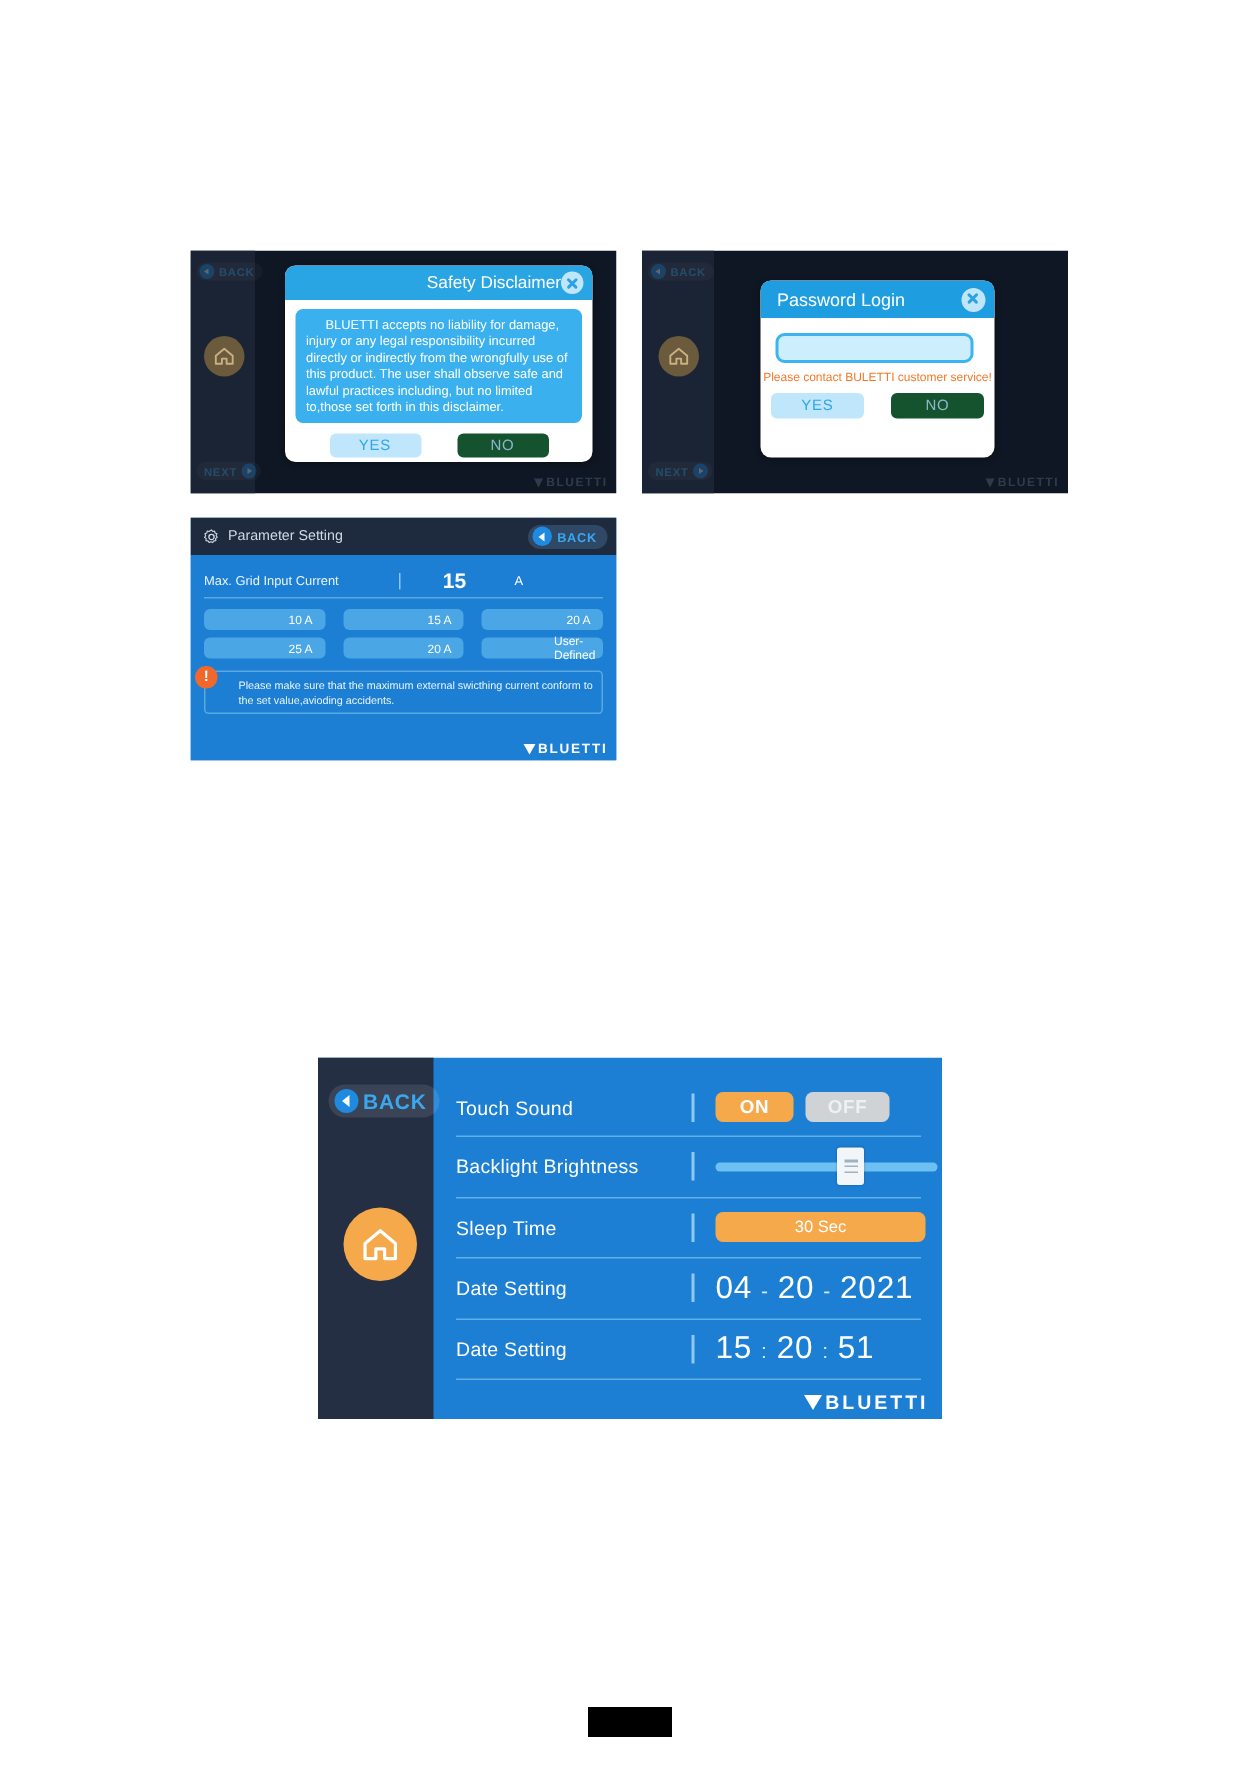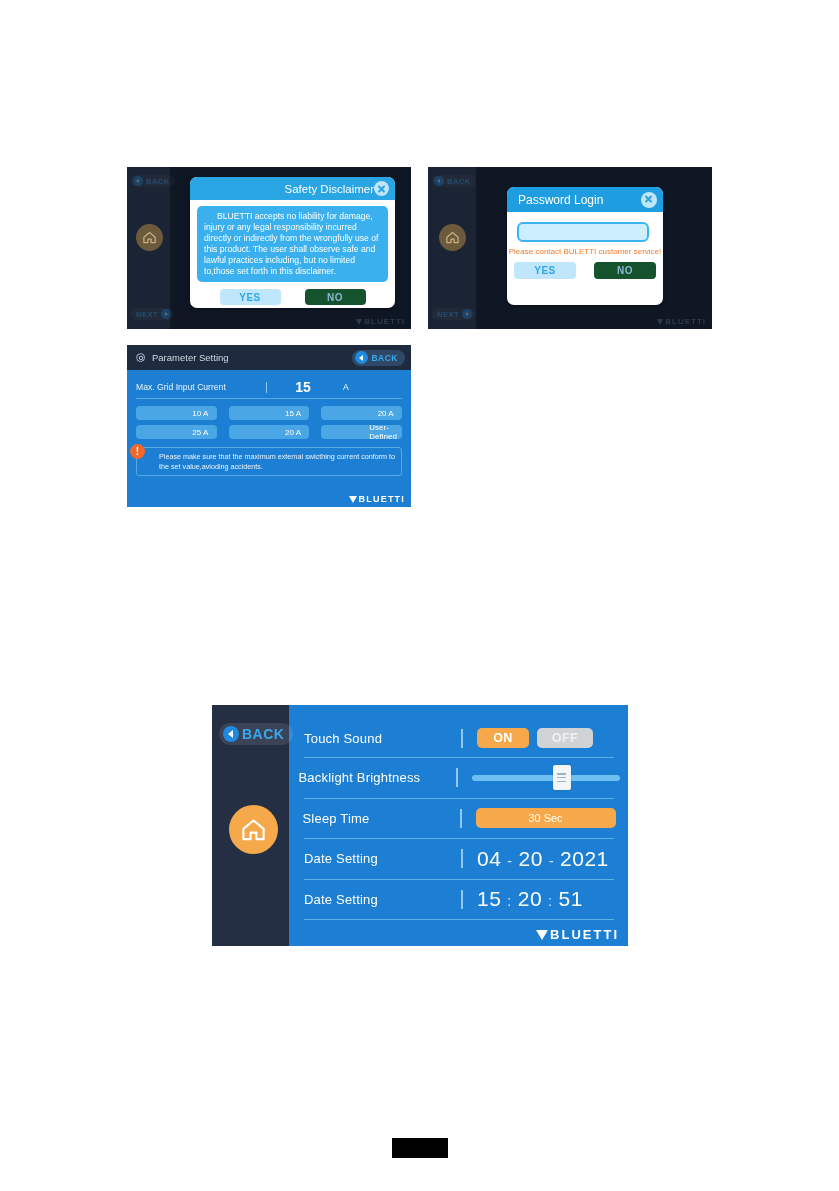--- a/index.html
+++ b/index.html
@@ -71,21 +71,21 @@
   .close-ico:after{transform:rotate(-45deg);}
   .disclaimer-box{
     margin:6px 7px 0 7px;background:#3ab0ef;border-radius:5px;
     padding:5px 7px;color:#fff;font-size:8.6px;line-height:1.28;
     text-indent:13px;
   }
   .dlg-btns{display:flex;justify-content:center;gap:24px;padding:7px 0 8px;}
   .dlg-btn{
     width:61px;height:16px;border-radius:4px;
     display:flex;align-items:center;justify-content:center;
-    font-size:10px;font-weight:bold;letter-spacing:.5px;
+    font-size:10px;font-weight:normal;letter-spacing:.5px;
   }
   .btn-yes{background:#bfe6fb;color:#2fa6e8;}
   .btn-no{background:#14532d;color:#8fb6cf;}
 
   .pw-input{
     margin:10px 10px 0 10px;height:20px;border:2px solid #3cb4ef;
     border-radius:6px;background:#cdeefc;
   }
   .pw-hint{
     text-align:center;color:#f07a2a;font-size:8px;margin:5px 0 0;
@@ -124,21 +124,20 @@
     background:#f2682c;color:#fff;font-size:10px;font-weight:bold;
     display:flex;align-items:center;justify-content:center;
   }
 
   
   .big .sidebar{width:77px;}
   .big-rows{position:absolute;left:77px;right:0;top:0;bottom:0;padding:0 14px 0 15px;}
   .srow{
     height:39.5px;display:flex;align-items:center;
     border-bottom:1px solid #5eb0e6;
-    justify-content:center;
   }
   .srow:first-child{margin-top:14px;height:38px;}
   .srow-label{color:#fff;font-size:13px;width:157px;flex:0 0 auto;letter-spacing:.2px;}
   .srow-sep{width:2px;height:19px;background:#8ecaf0;margin-right:14px;flex:0 0 auto;}
   .srow-ctl{flex:1;display:flex;align-items:center;}
   .tgl{
     height:20px;border-radius:5px;display:flex;align-items:center;justify-content:center;
     font-size:12.5px;font-weight:bold;letter-spacing:.5px;
   }
   .tgl-on{width:52px;background:#f5a busy;}

